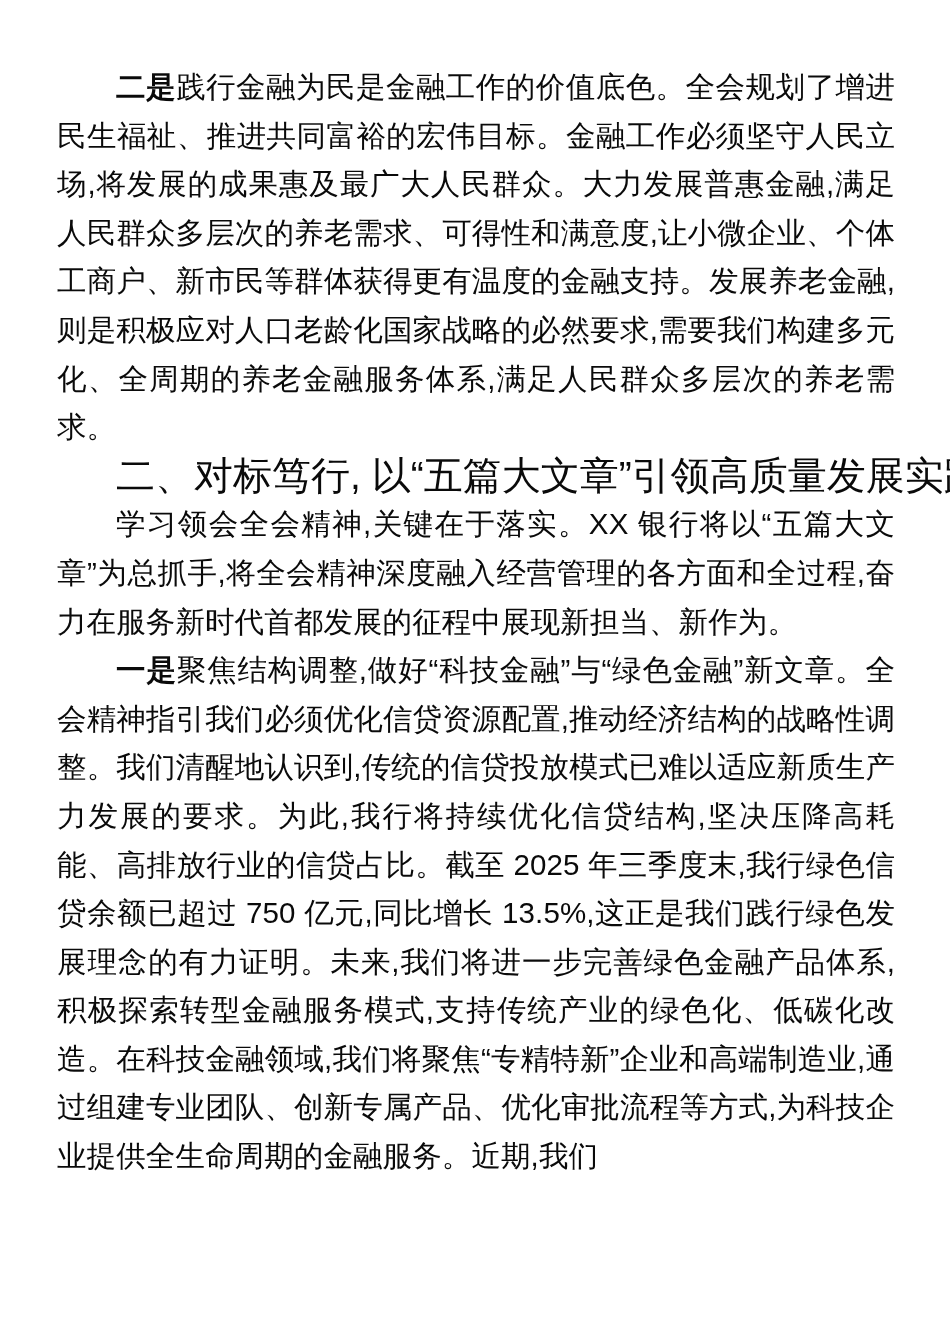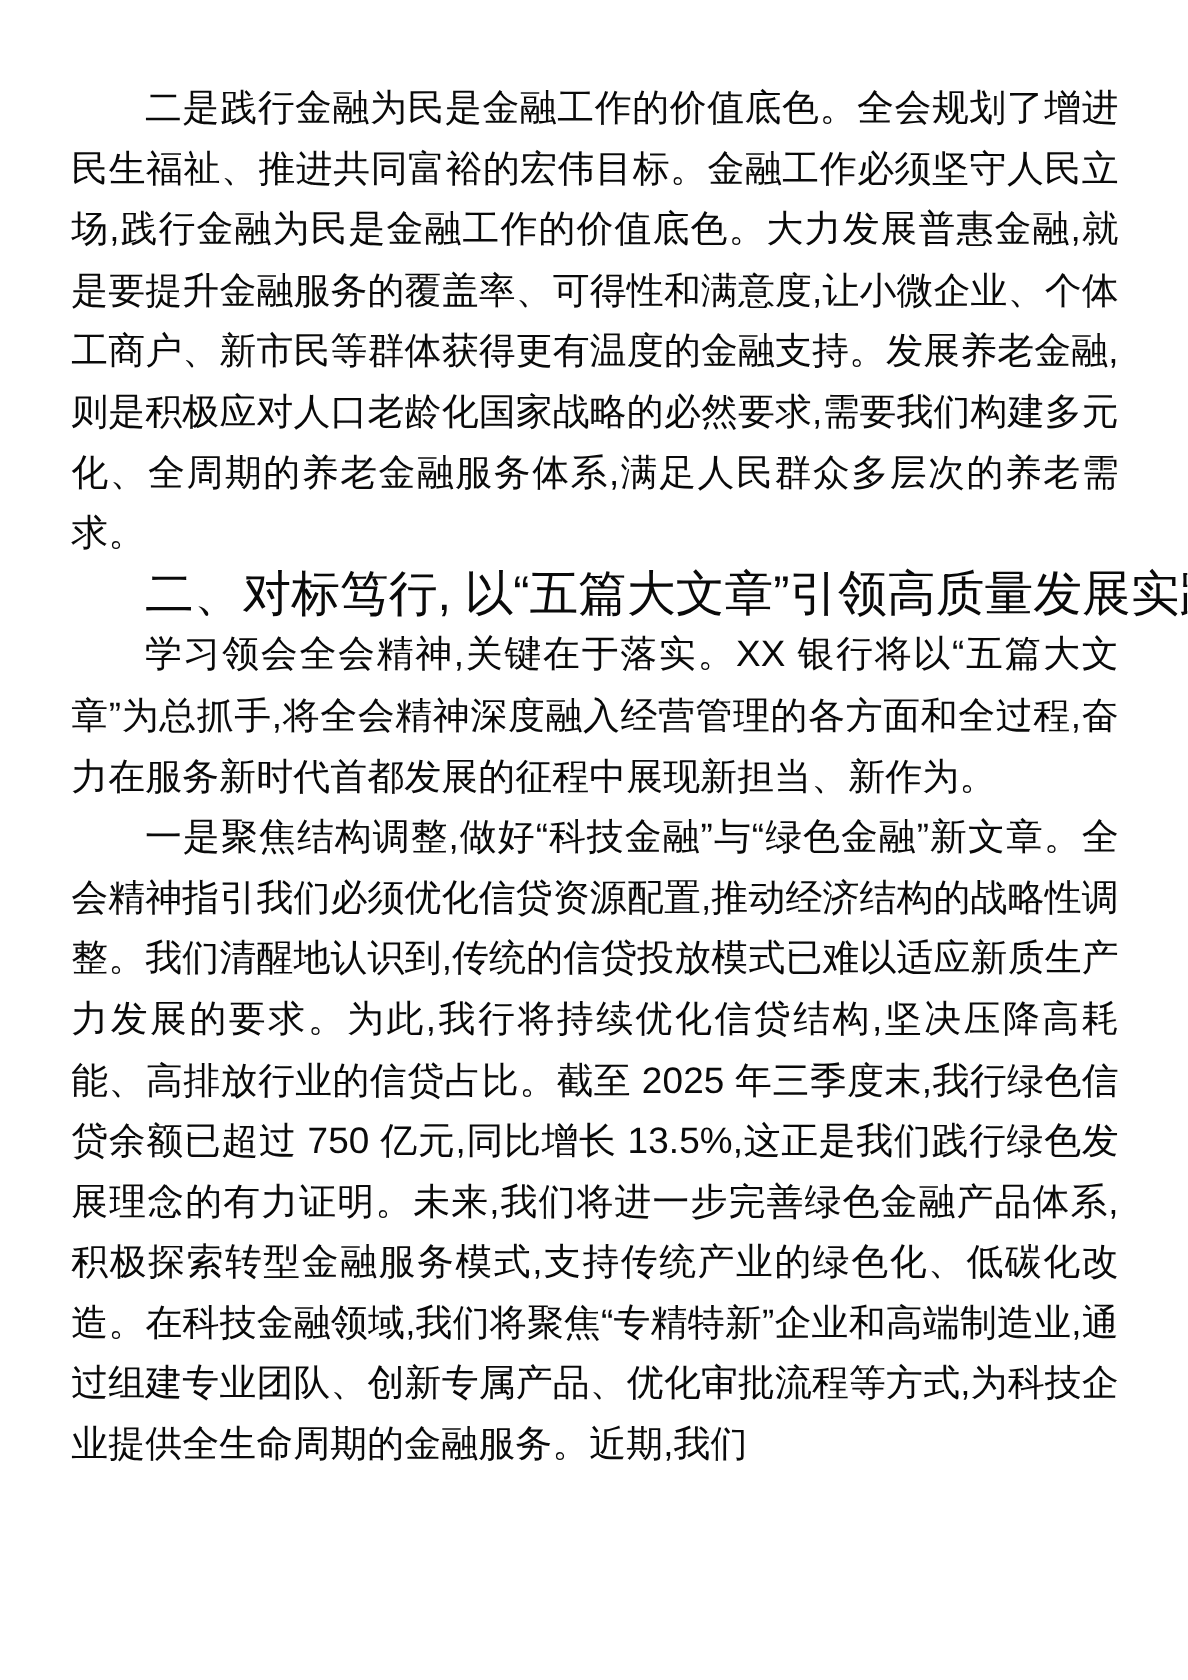--- a/index.html
+++ b/index.html
@@ -46,31 +46,31 @@
     margin: 0;
     padding: 0;
     font-size: 39px;
     line-height: 48.6px;
     text-indent: 59px;
     color: #0a0a0a;
     text-align: center;
     white-space: nowrap;
   }
   .lead {
-    font-weight: normal;
+    font-weight: bold;
     letter-spacing: 0.2px;
   }
 </style>
 </head>
 <body>
 
 <div id="page">
   <div class="doc-body">
 
-    <p class="para indent"><span class="lead">二是</span><span>践行金融为民是金融工作的价值底色。全会规划了增进民生福祉、推进共同富裕的宏伟目标。金融工作必须坚守人民立场,践行金融为民是金融工作的价值底色。大力发展普惠金融,就是要提升金融服务的覆盖率、可得性和满意度,让小微企业、个体工商户、新市民等群体获得更有温度的金融支持。发展养老金融,则是积极应对人口老龄化国家战略的必然要求,需要我们构建多元化、全周期的养老金融服务体系,满足人民群众多层次的养老需求。</span></p>
+    <p class="para indent"><span class="lead">二是</span><span>践行金融为民是金融工作的价值底色。全会规划了增进民生福祉、推进共同富裕的宏伟目标。金融工作必须坚守人民立场,将发展的成果惠及最广大人民群众。大力发展普惠金融,满足人民群众多层次的养老需求、可得性和满意度,让小微企业、个体工商户、新市民等群体获得更有温度的金融支持。发展养老金融,则是积极应对人口老龄化国家战略的必然要求,需要我们构建多元化、全周期的养老金融服务体系,满足人民群众多层次的养老需求。</span></p>
 
 
     <p class="heading"><span>二、对标笃行, 以“五篇大文章”引领高质量发展实践</span></p>
 
     <p class="para indent"><span>学习领会全会精神,关键在于落实。XX 银行将以“五篇大文章”为总抓手,将全会精神深度融入经营管理的各方面和全过程,奋力在服务新时代首都发展的征程中展现新担当、新作为。</span></p>
 
     <p class="para indent"><span class="lead">一是</span><span>聚焦结构调整,做好“科技金融”与“绿色金融”新文章。全会精神指引我们必须优化信贷资源配置,推动经济结构的战略性调整。我们清醒地认识到,传统的信贷投放模式已难以适应新质生产力发展的要求。为此,我行将持续优化信贷结构,坚决压降高耗能、高排放行业的信贷占比。截至 2025 年三季度末,我行绿色信贷余额已超过 750 亿元,同比增长 13.5%,这正是我们践行绿色发展理念的有力证明。未来,我们将进一步完善绿色金融产品体系,积极探索转型金融服务模式,支持传统产业的绿色化、低碳化改造。在科技金融领域,我们将聚焦“专精特新”企业和高端制造业,通过组建专业团队、创新专属产品、优化审批流程等方式,为科技企业提供全生命周期的金融服务。近期,我们</span></p>
 
   </div>
 </div>

